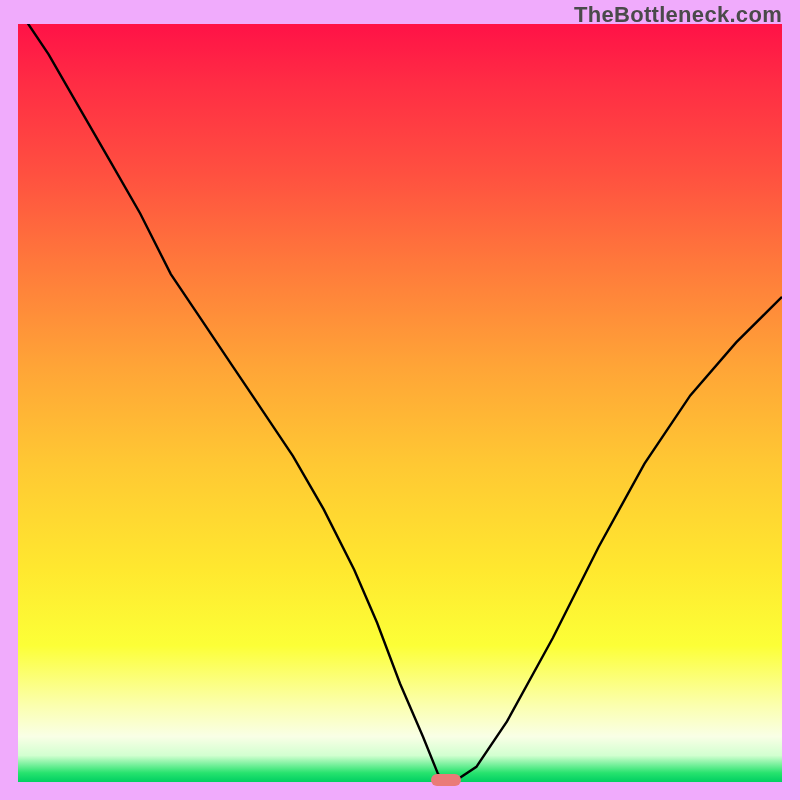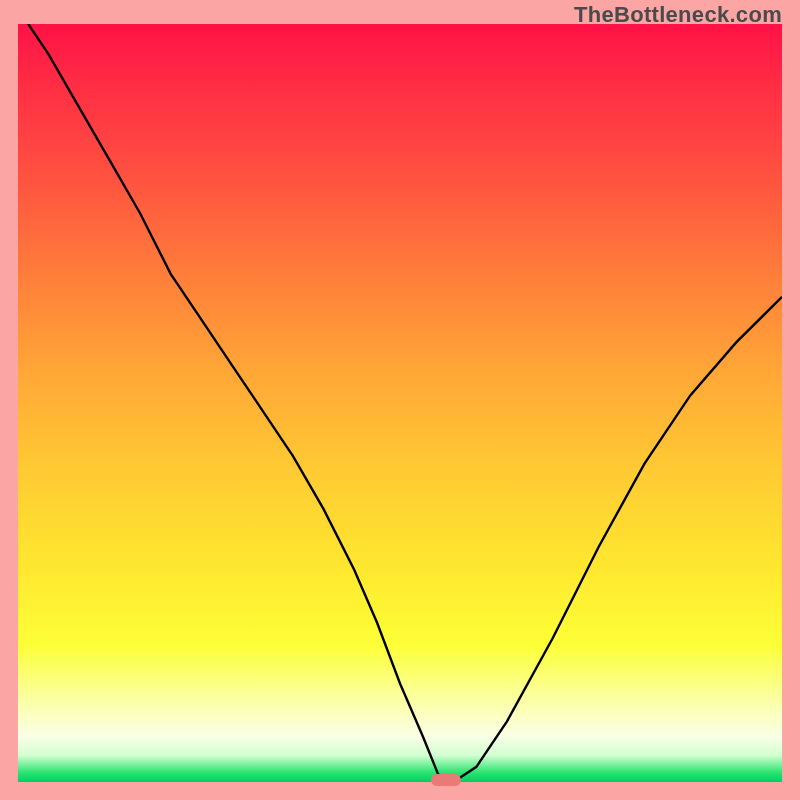--- a/index.html
+++ b/index.html
@@ -8,21 +8,21 @@
     width: 800px;
     height: 800px;
     background: #000;
     font-family: Arial, Helvetica, sans-serif;
     overflow: hidden;
   }
   .frame {
     position: relative;
     width: 800px;
     height: 800px;
-    background: #fca5a5;
+    background: #f0abfc;
   }
   .watermark {
     position: absolute;
     top: 2px;
     right: 18px;
     color: #4a4a4a;
     font-size: 22px;
     font-weight: 600;
     letter-spacing: 0.3px;
     z-index: 5;

